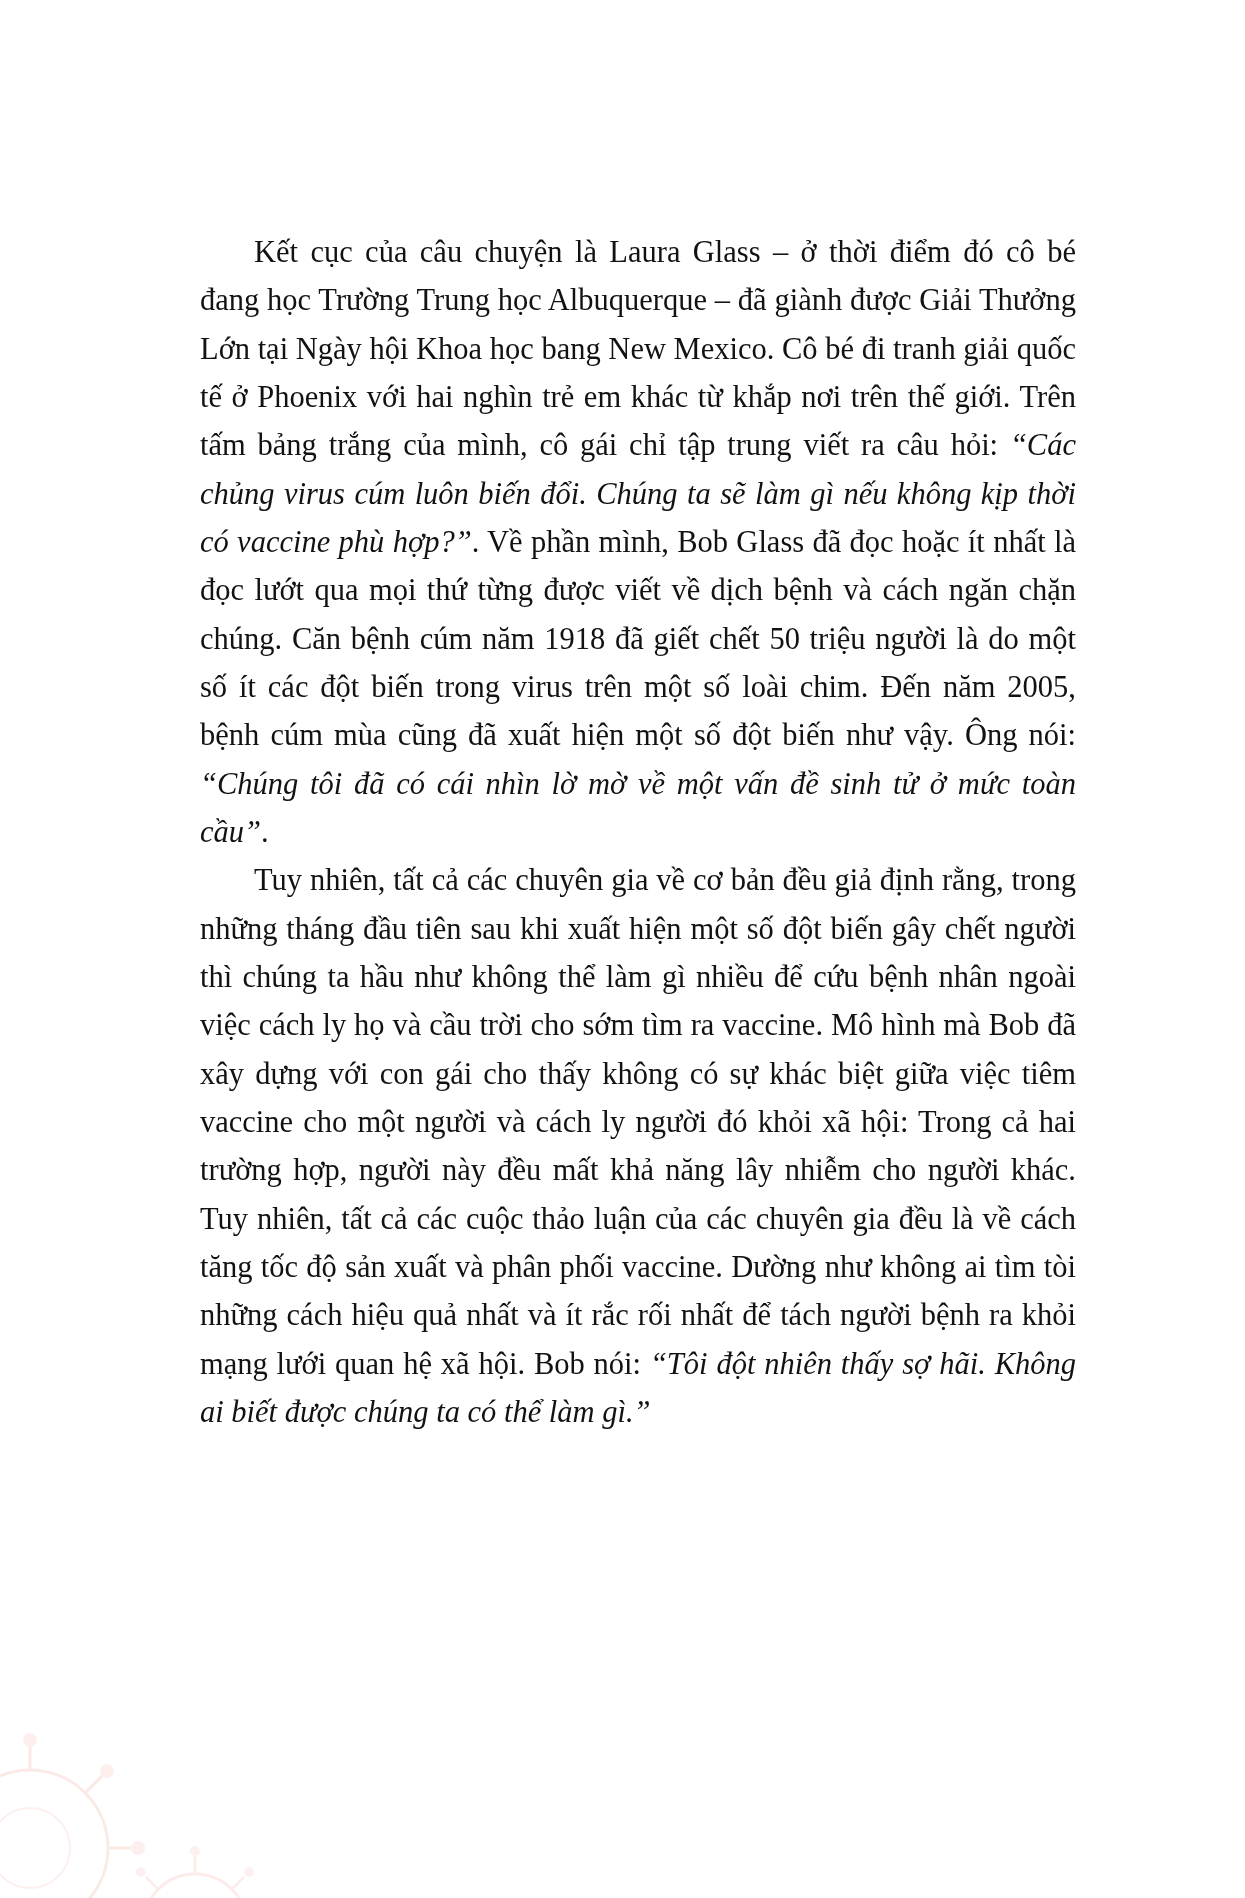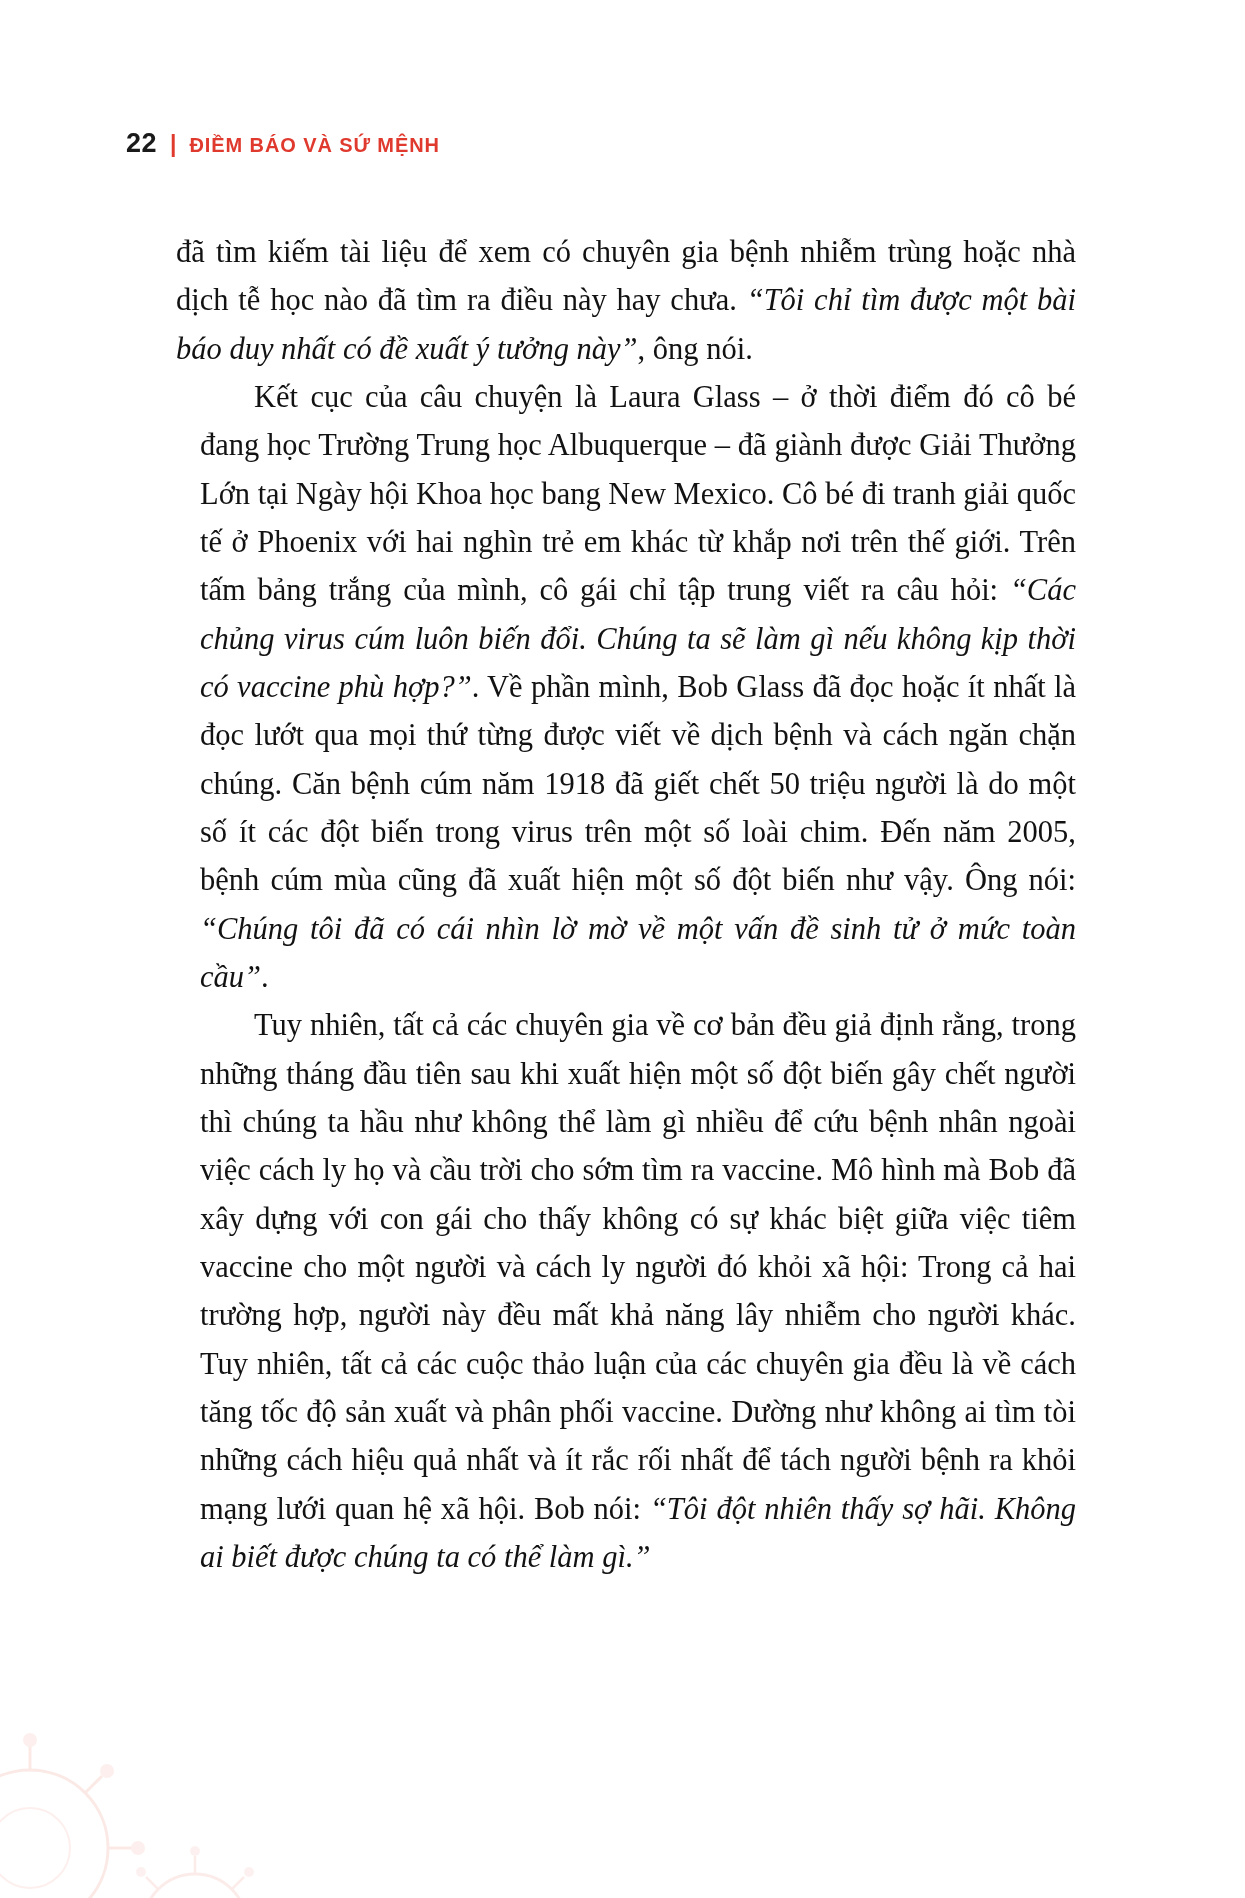--- a/index.html
+++ b/index.html
@@ -114,25 +114,19 @@
           <circle cx="309" cy="354" r="5" fill="#f7d4ce" stroke="none"></circle>
         <line x1="307" y1="408" x2="325" y2="408"></line>
           <circle cx="330" cy="408" r="5" fill="#f7d4ce" stroke="none"></circle>
         <line x1="218" y1="371" x2="206" y2="359"></line>
           <circle cx="201" cy="354" r="5" fill="#f7d4ce" stroke="none"></circle>
       </g>
       <circle cx="170" cy="448" r="30" stroke="#f7d4ce" stroke-width="2"></circle>
     </g>
   </svg>
 
-  <div class="header">
-    <span class="page-number">22</span>
-    <span class="header-sep">|</span>
-    <span class="header-title">ĐIỀM BÁO VÀ SỨ MỆNH</span>
-  </div>
 
   <div class="content" id="body-text">
-      <p><span>đã tìm kiếm tài liệu để xem có chuyên gia bệnh nhiễm trùng hoặc nhà dịch tễ học nào đã tìm ra điều này hay chưa. </span><em>“Tôi chỉ tìm được một bài báo duy nhất có đề xuất ý tưởng này”</em><span>, ông nói.</span></p>
       <p class="indent"><span>Kết cục của câu chuyện là Laura Glass – ở thời điểm đó cô bé đang học Trường Trung học Albuquerque – đã giành được Giải Thưởng Lớn tại Ngày hội Khoa học bang New Mexico. Cô bé đi tranh giải quốc tế ở Phoenix với hai nghìn trẻ em khác từ khắp nơi trên thế giới. Trên tấm bảng trắng của mình, cô gái chỉ tập trung viết ra câu hỏi: </span><em>“Các chủng virus cúm luôn biến đổi. Chúng ta sẽ làm gì nếu không kịp thời có vaccine phù hợp?”</em><span>. Về phần mình, Bob Glass đã đọc hoặc ít nhất là đọc lướt qua mọi thứ từng được viết về dịch bệnh và cách ngăn chặn chúng. Căn bệnh cúm năm 1918 đã giết chết 50 triệu người là do một số ít các đột biến trong virus trên một số loài chim. Đến năm 2005, bệnh cúm mùa cũng đã xuất hiện một số đột biến như vậy. Ông nói: </span><em>“Chúng tôi đã có cái nhìn lờ mờ về một vấn đề sinh tử ở mức toàn cầu”</em><span>.</span></p>
       <p class="indent"><span>Tuy nhiên, tất cả các chuyên gia về cơ bản đều giả định rằng, trong những tháng đầu tiên sau khi xuất hiện một số đột biến gây chết người thì chúng ta hầu như không thể làm gì nhiều để cứu bệnh nhân ngoài việc cách ly họ và cầu trời cho sớm tìm ra vaccine. Mô hình mà Bob đã xây dựng với con gái cho thấy không có sự khác biệt giữa việc tiêm vaccine cho một người và cách ly người đó khỏi xã hội: Trong cả hai trường hợp, người này đều mất khả năng lây nhiễm cho người khác. Tuy nhiên, tất cả các cuộc thảo luận của các chuyên gia đều là về cách tăng tốc độ sản xuất và phân phối vaccine. Dường như không ai tìm tòi những cách hiệu quả nhất và ít rắc rối nhất để tách người bệnh ra khỏi mạng lưới quan hệ xã hội. Bob nói: </span><em>“Tôi đột nhiên thấy sợ hãi. Không ai biết được chúng ta có thể làm gì.”</em></p>
     </div>
 
 </div>
 
 </body></html>

